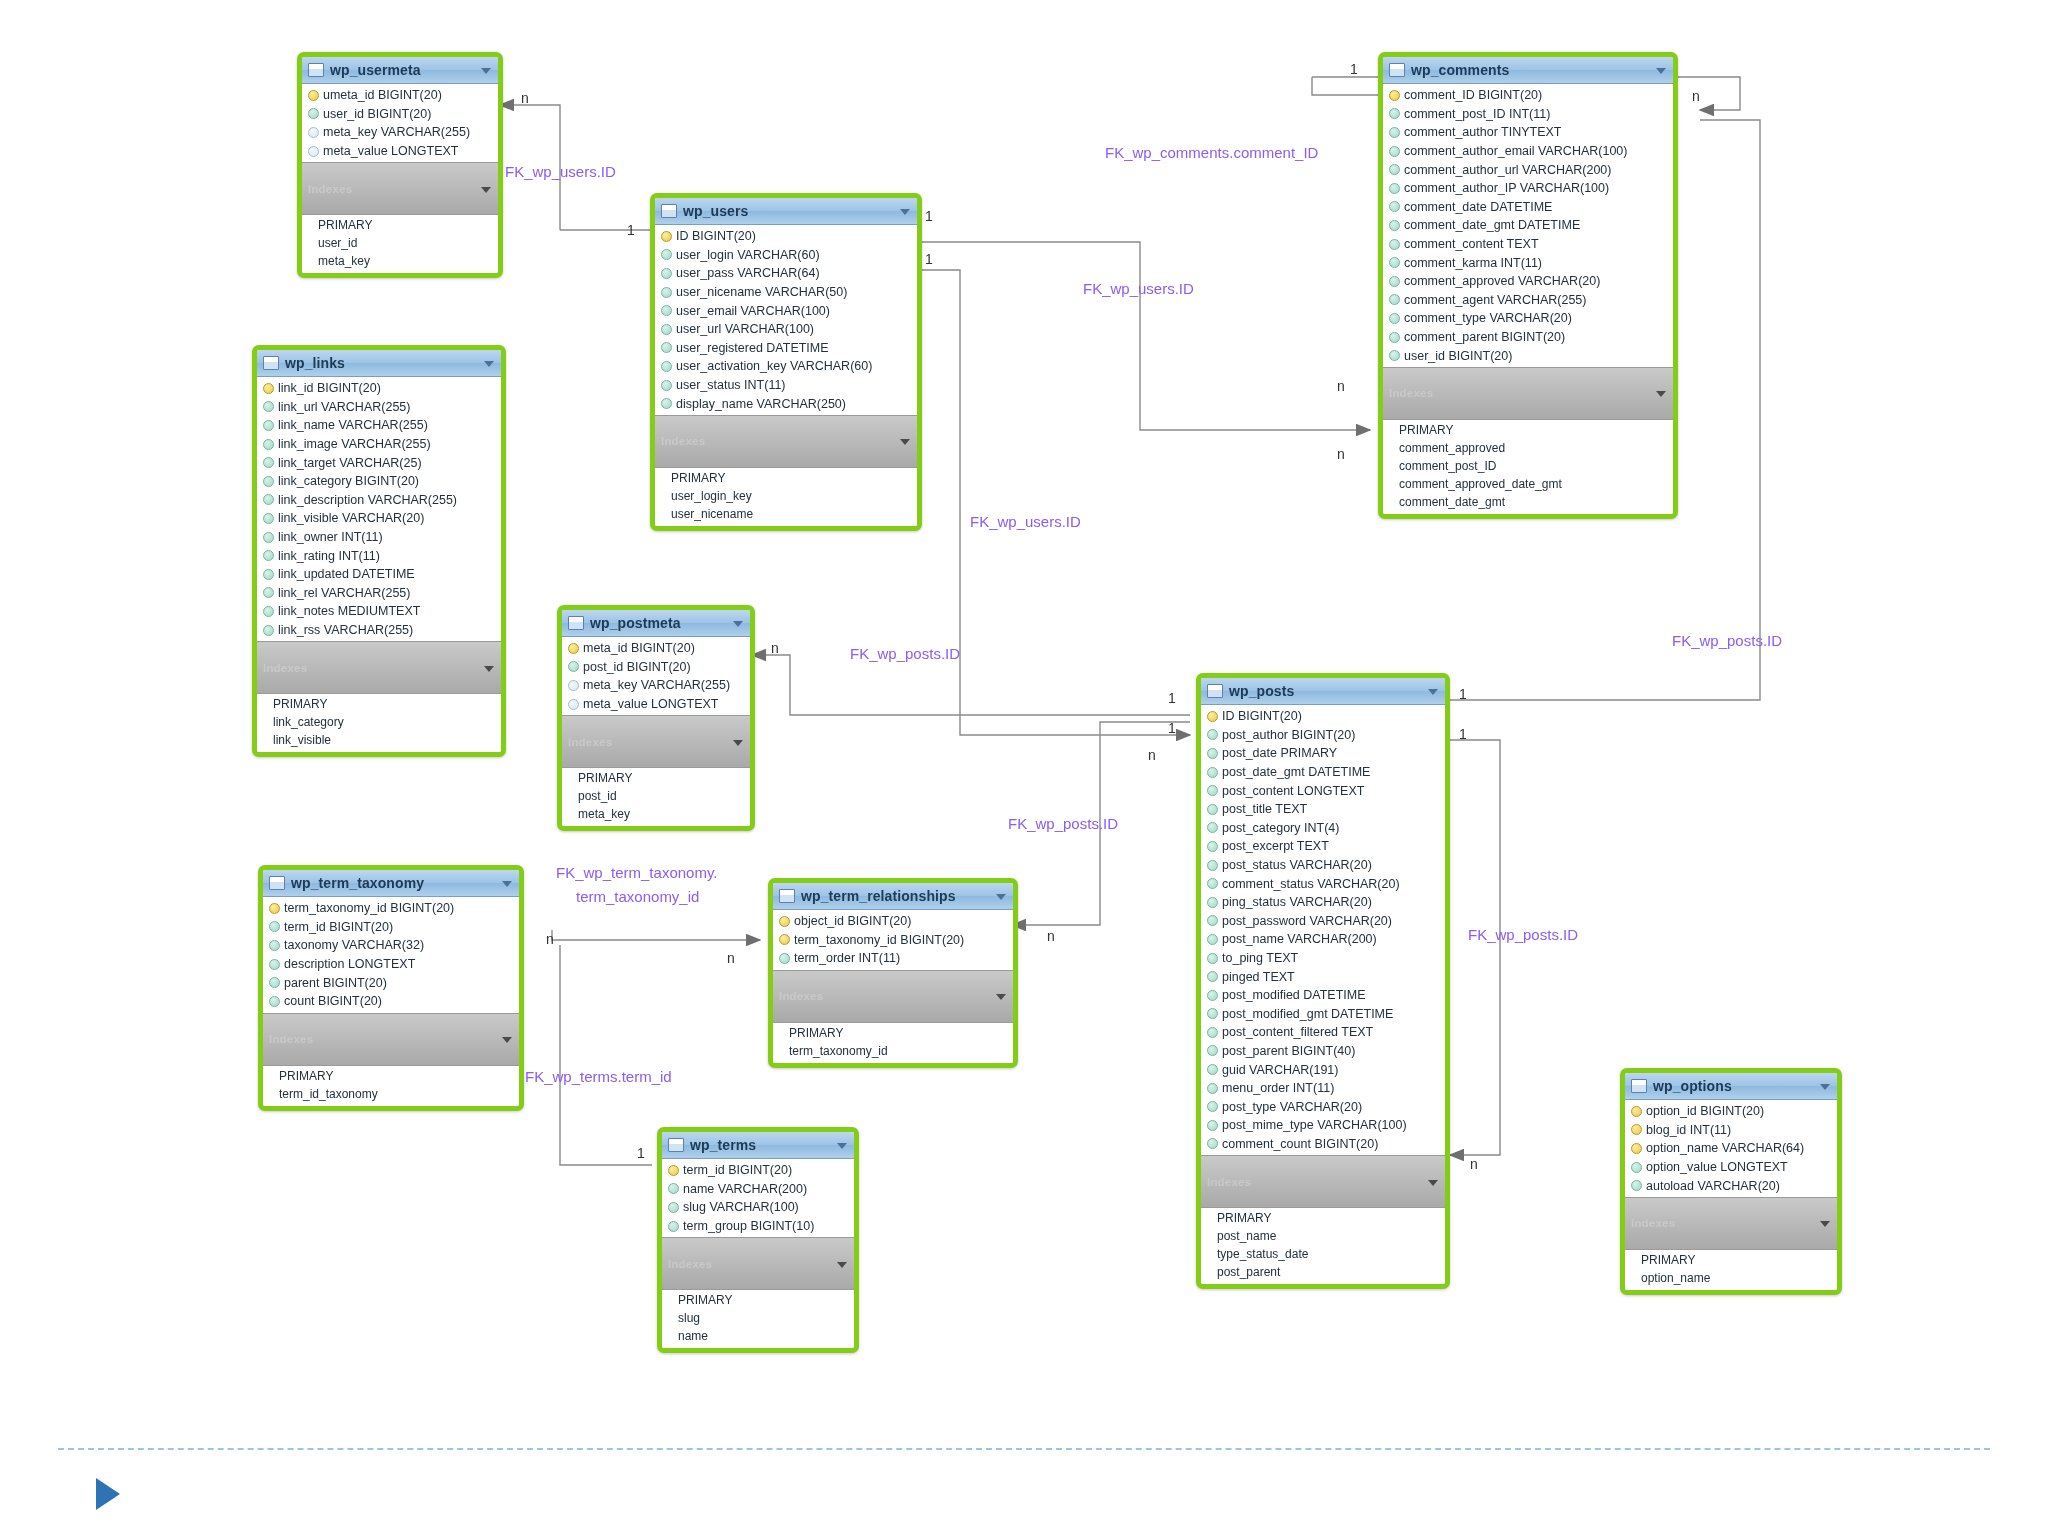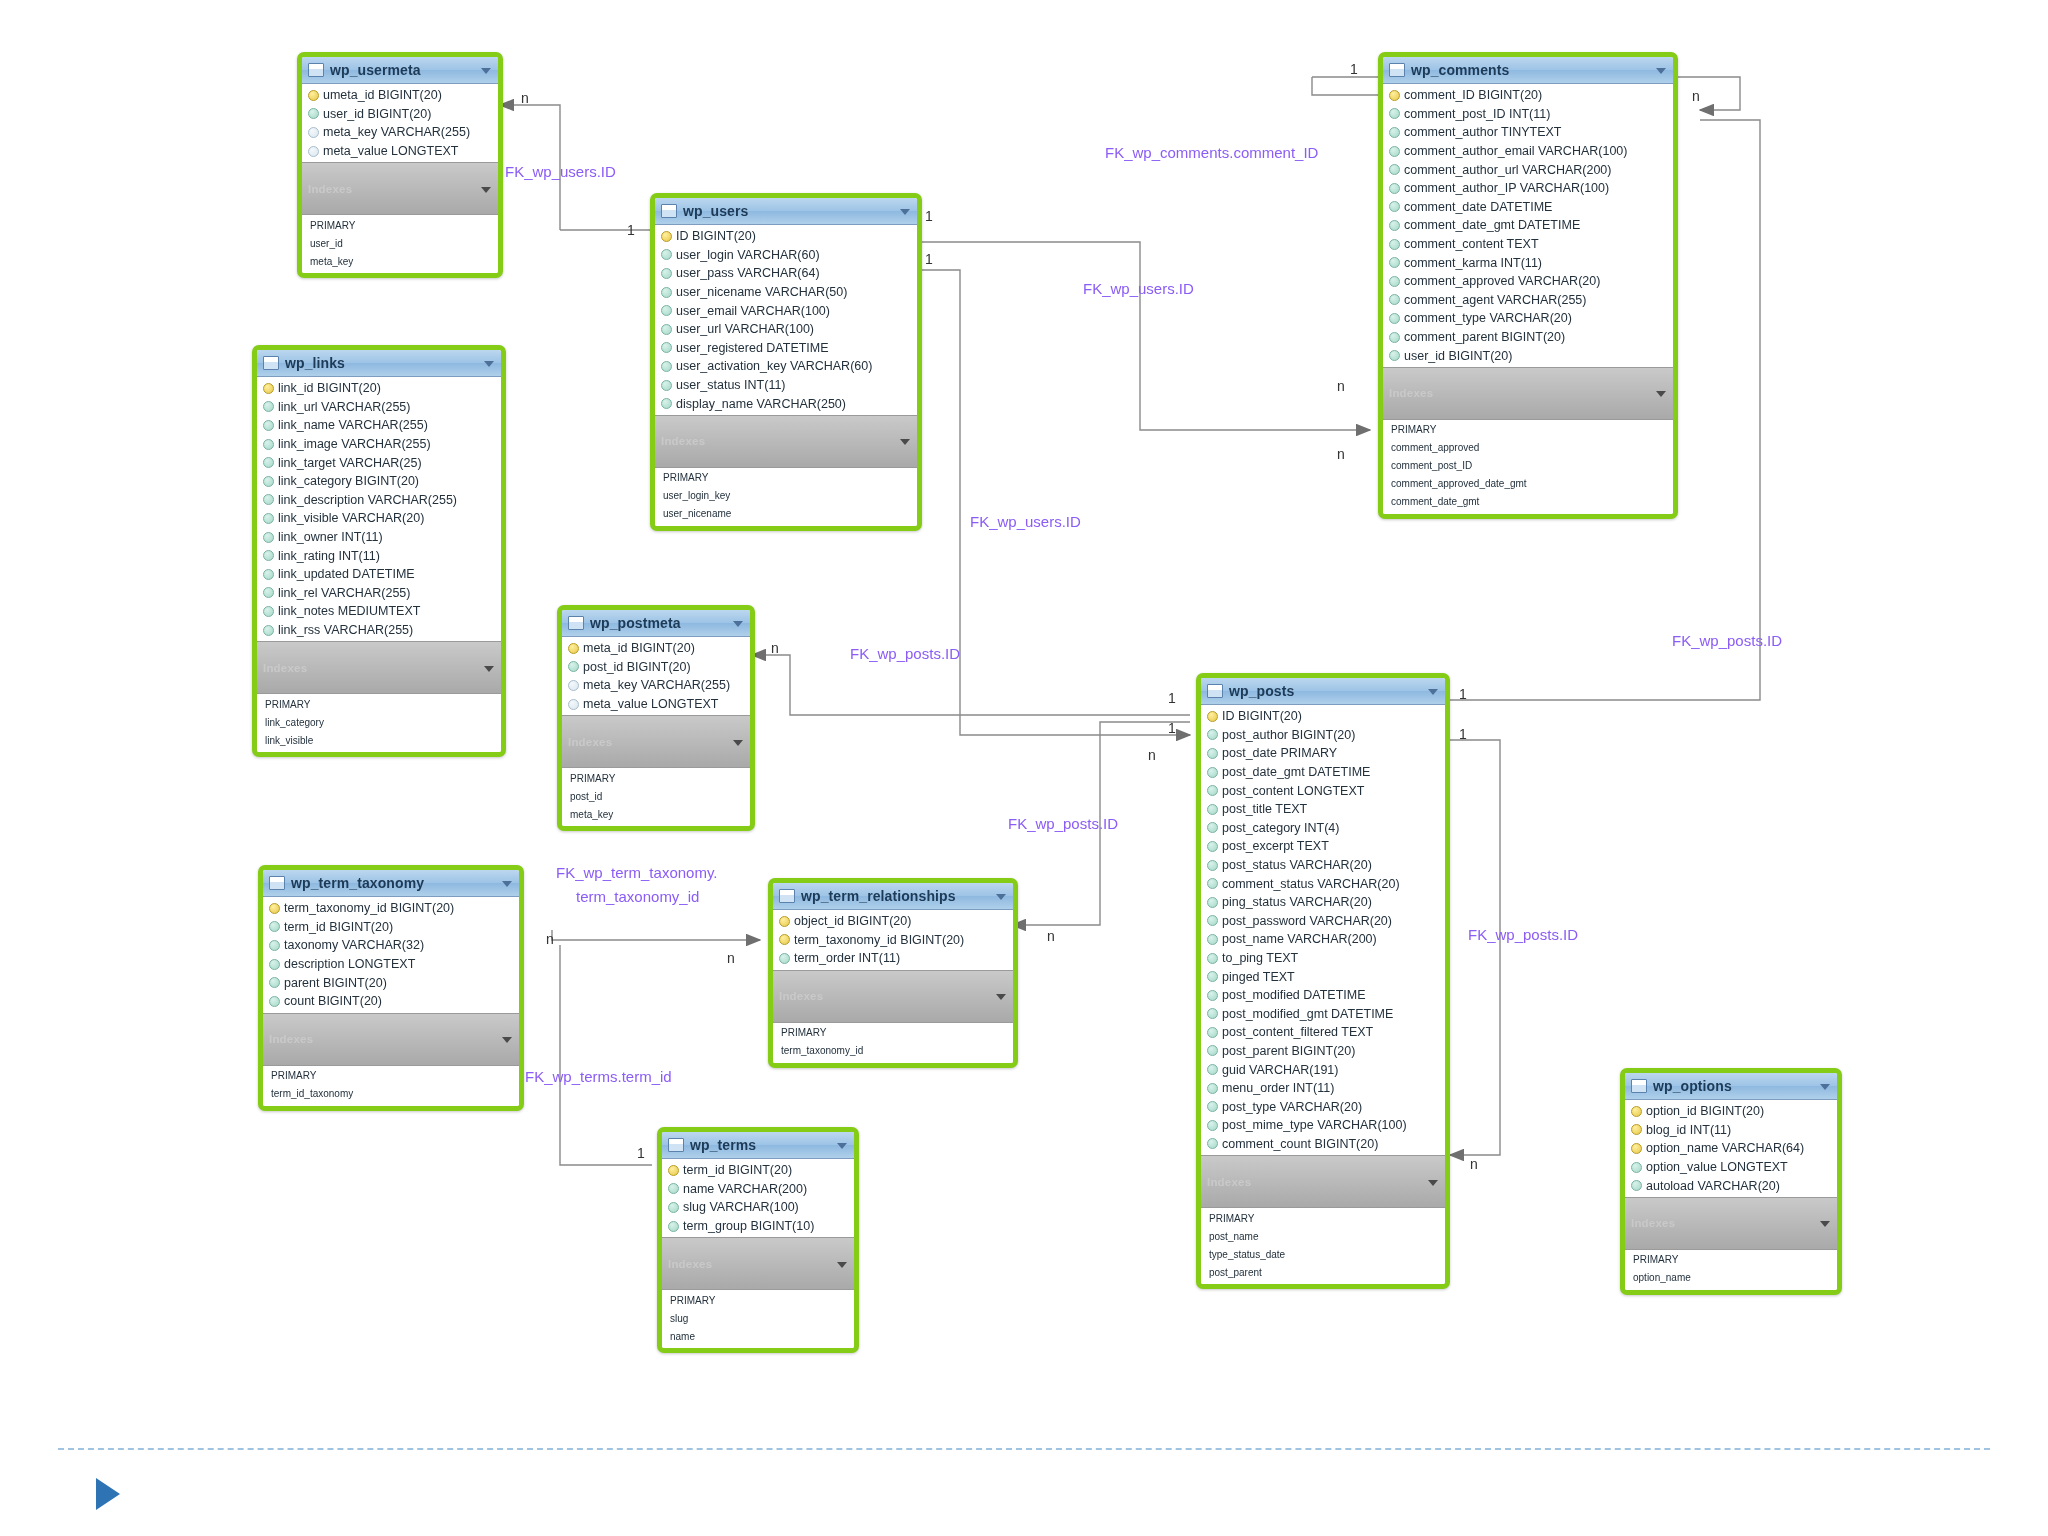--- a/index.html
+++ b/index.html
@@ -59,21 +59,21 @@
     border-top:1px solid #9a9a9a;border-bottom:1px solid #9a9a9a;
     display:flex;align-items:center;padding:17px 6px;position:relative;
   }
   .idx-hd .ilab{font-size:11.5px;font-weight:bold;color:#c9c9c9;letter-spacing:.2px;}
   .idx-hd .caret2{
     position:absolute;right:7px;top:50%;margin-top:-2px;
     width:0;height:0;border-left:5px solid transparent;border-right:5px solid transparent;
     border-top:6px solid #4a4a4a;
   }
   .idxs{background:#fff;padding:1px 0 3px 0;}
-  .idx{height:18px;display:flex;align-items:center;padding-left:8px;font-size:10px;color:#23313d;white-space:nowrap;}
+  .idx{height:18px;display:flex;align-items:center;padding-left:16px;font-size:12px;color:#23313d;white-space:nowrap;}
 
   
   .fklabel{
     position:absolute;font-size:15px;color:#8b5cf6;white-space:nowrap;z-index:6;
     line-height:1.22;
   }
   .card{
     position:absolute;font-size:14px;color:#333;z-index:6;
   }
   svg.links{position:absolute;left:0;top:0;width:2048px;height:1536px;z-index:1;overflow:visible;}
@@ -547,21 +547,21 @@
           <div class="col">
             <span class="bul fk"></span>
             <span>post_modified_gmt DATETIME</span>
           </div>
           <div class="col">
             <span class="bul fk"></span>
             <span>post_content_filtered TEXT</span>
           </div>
           <div class="col">
             <span class="bul fk"></span>
-            <span>post_parent BIGINT(20)</span>
+            <span>post_parent BIGINT(40)</span>
           </div>
           <div class="col">
             <span class="bul fk"></span>
             <span>guid VARCHAR(191)</span>
           </div>
           <div class="col">
             <span class="bul fk"></span>
             <span>menu_order INT(11)</span>
           </div>
           <div class="col">

